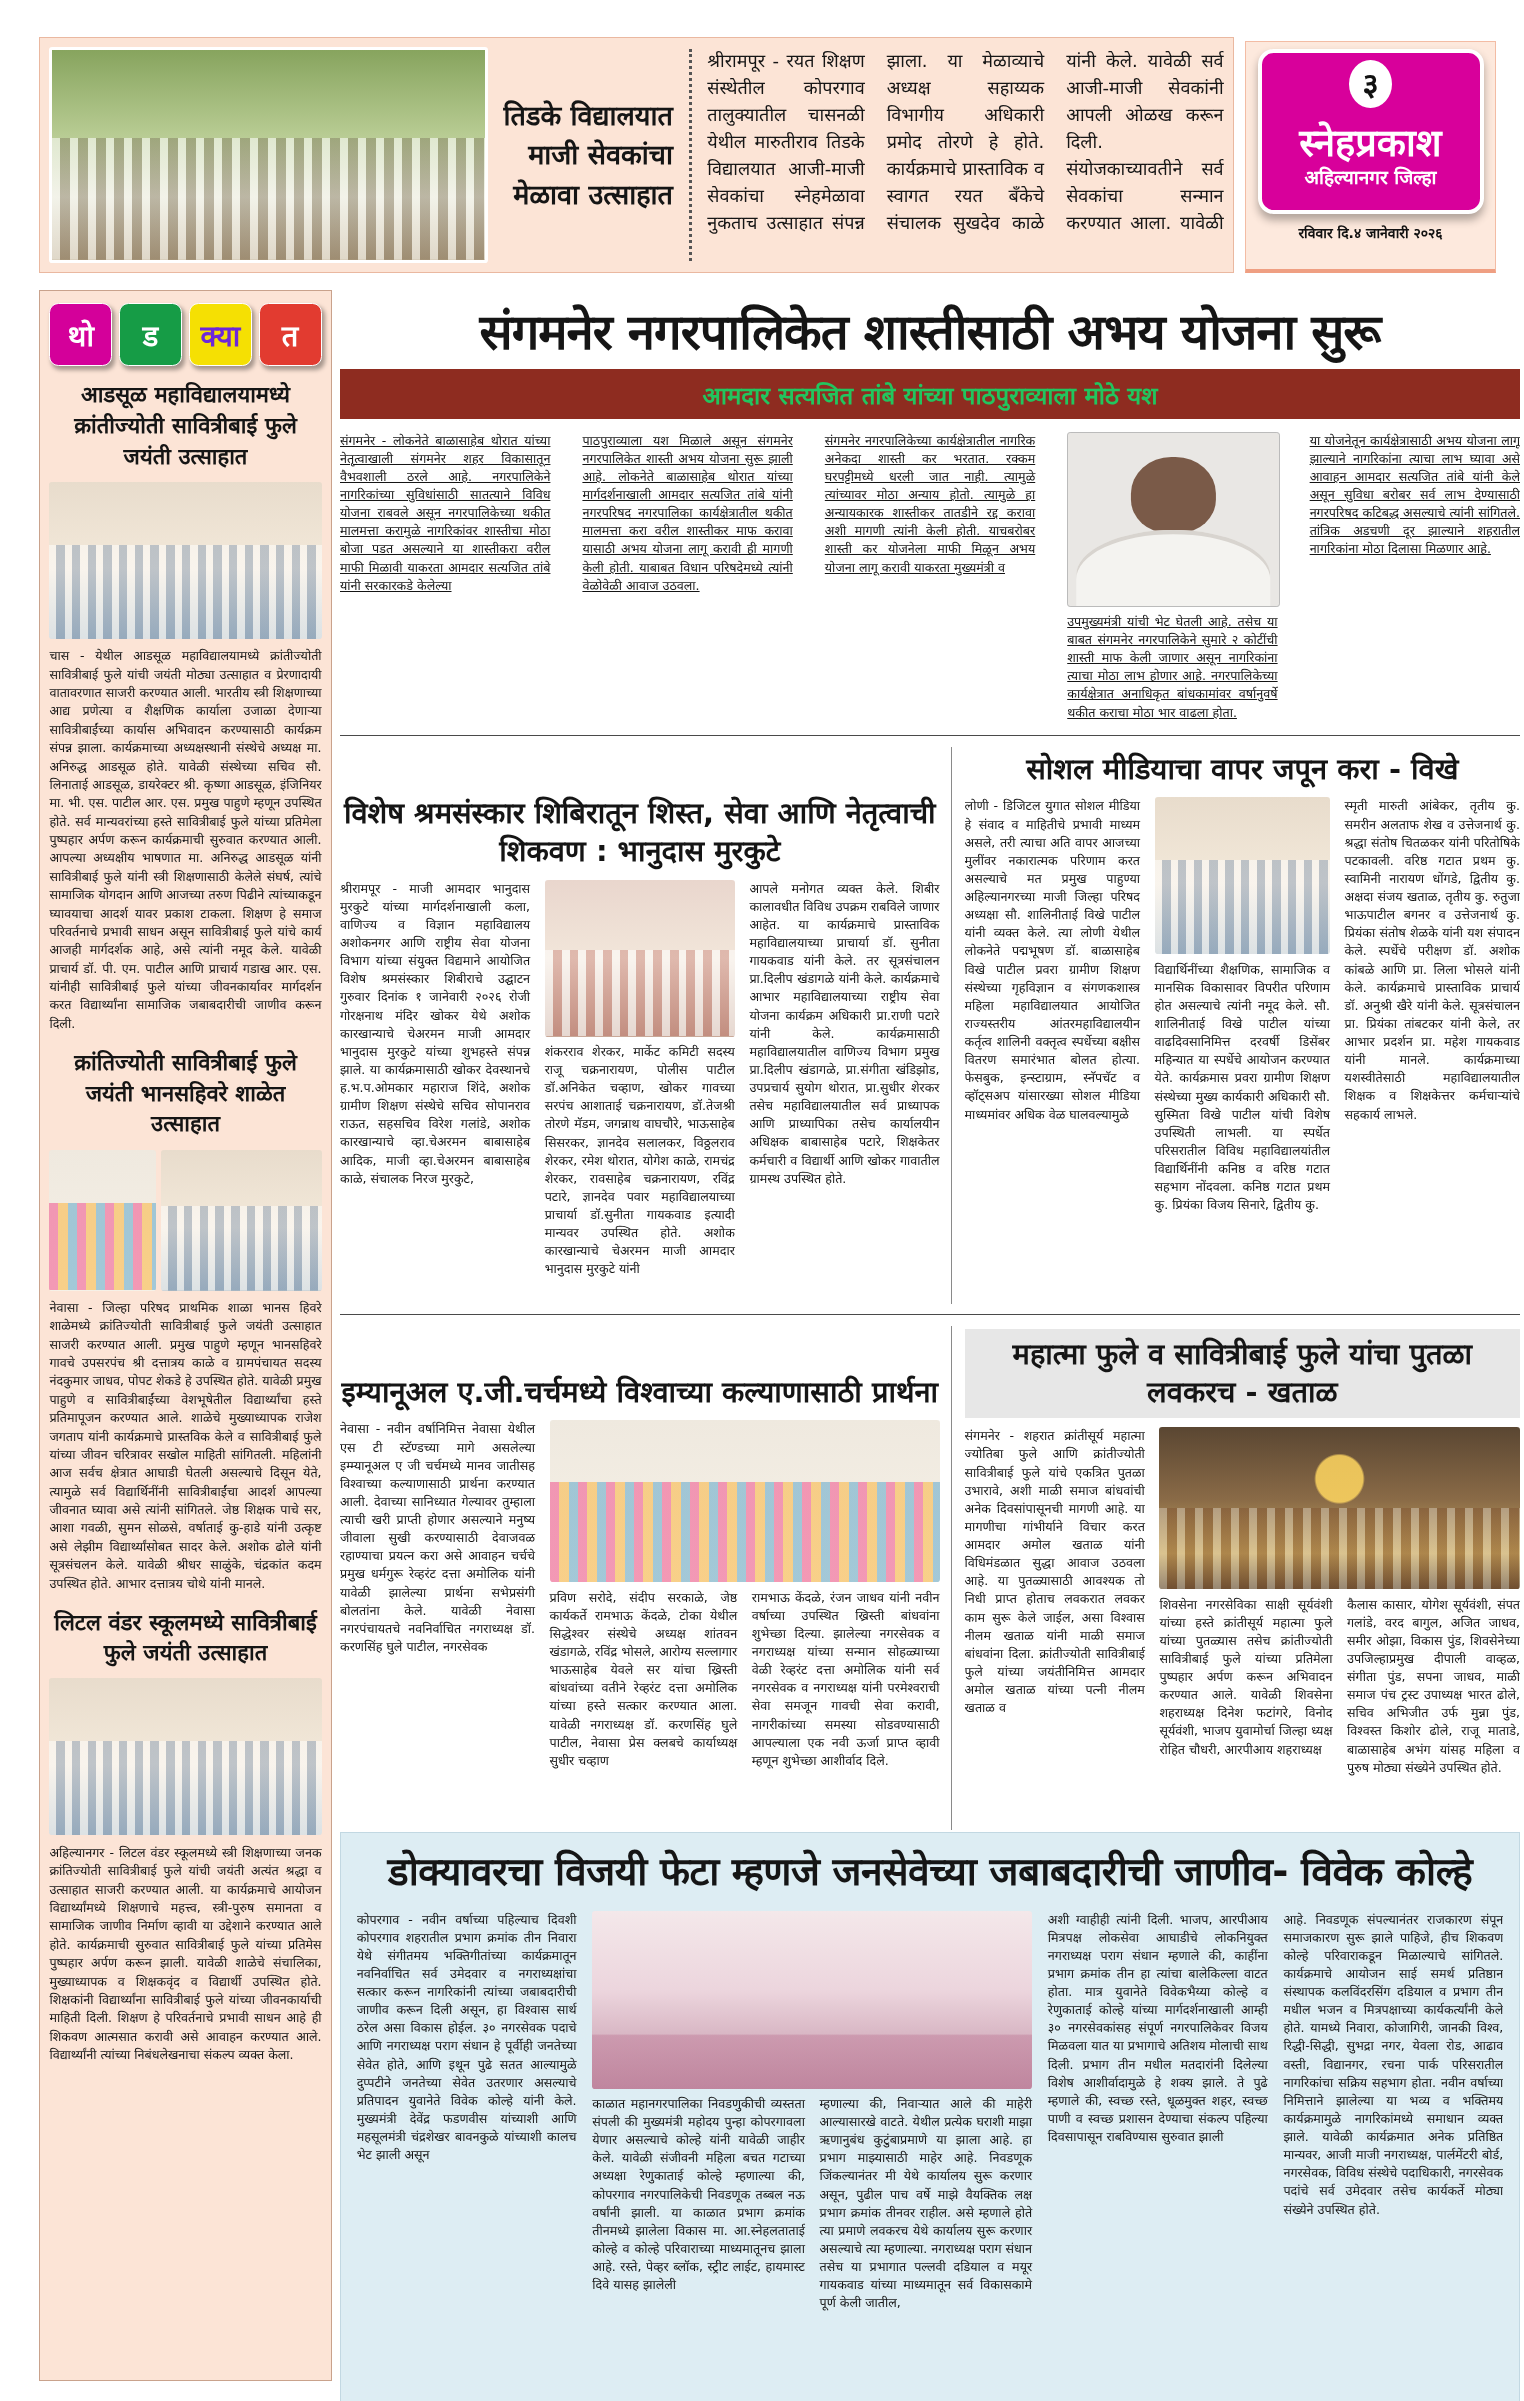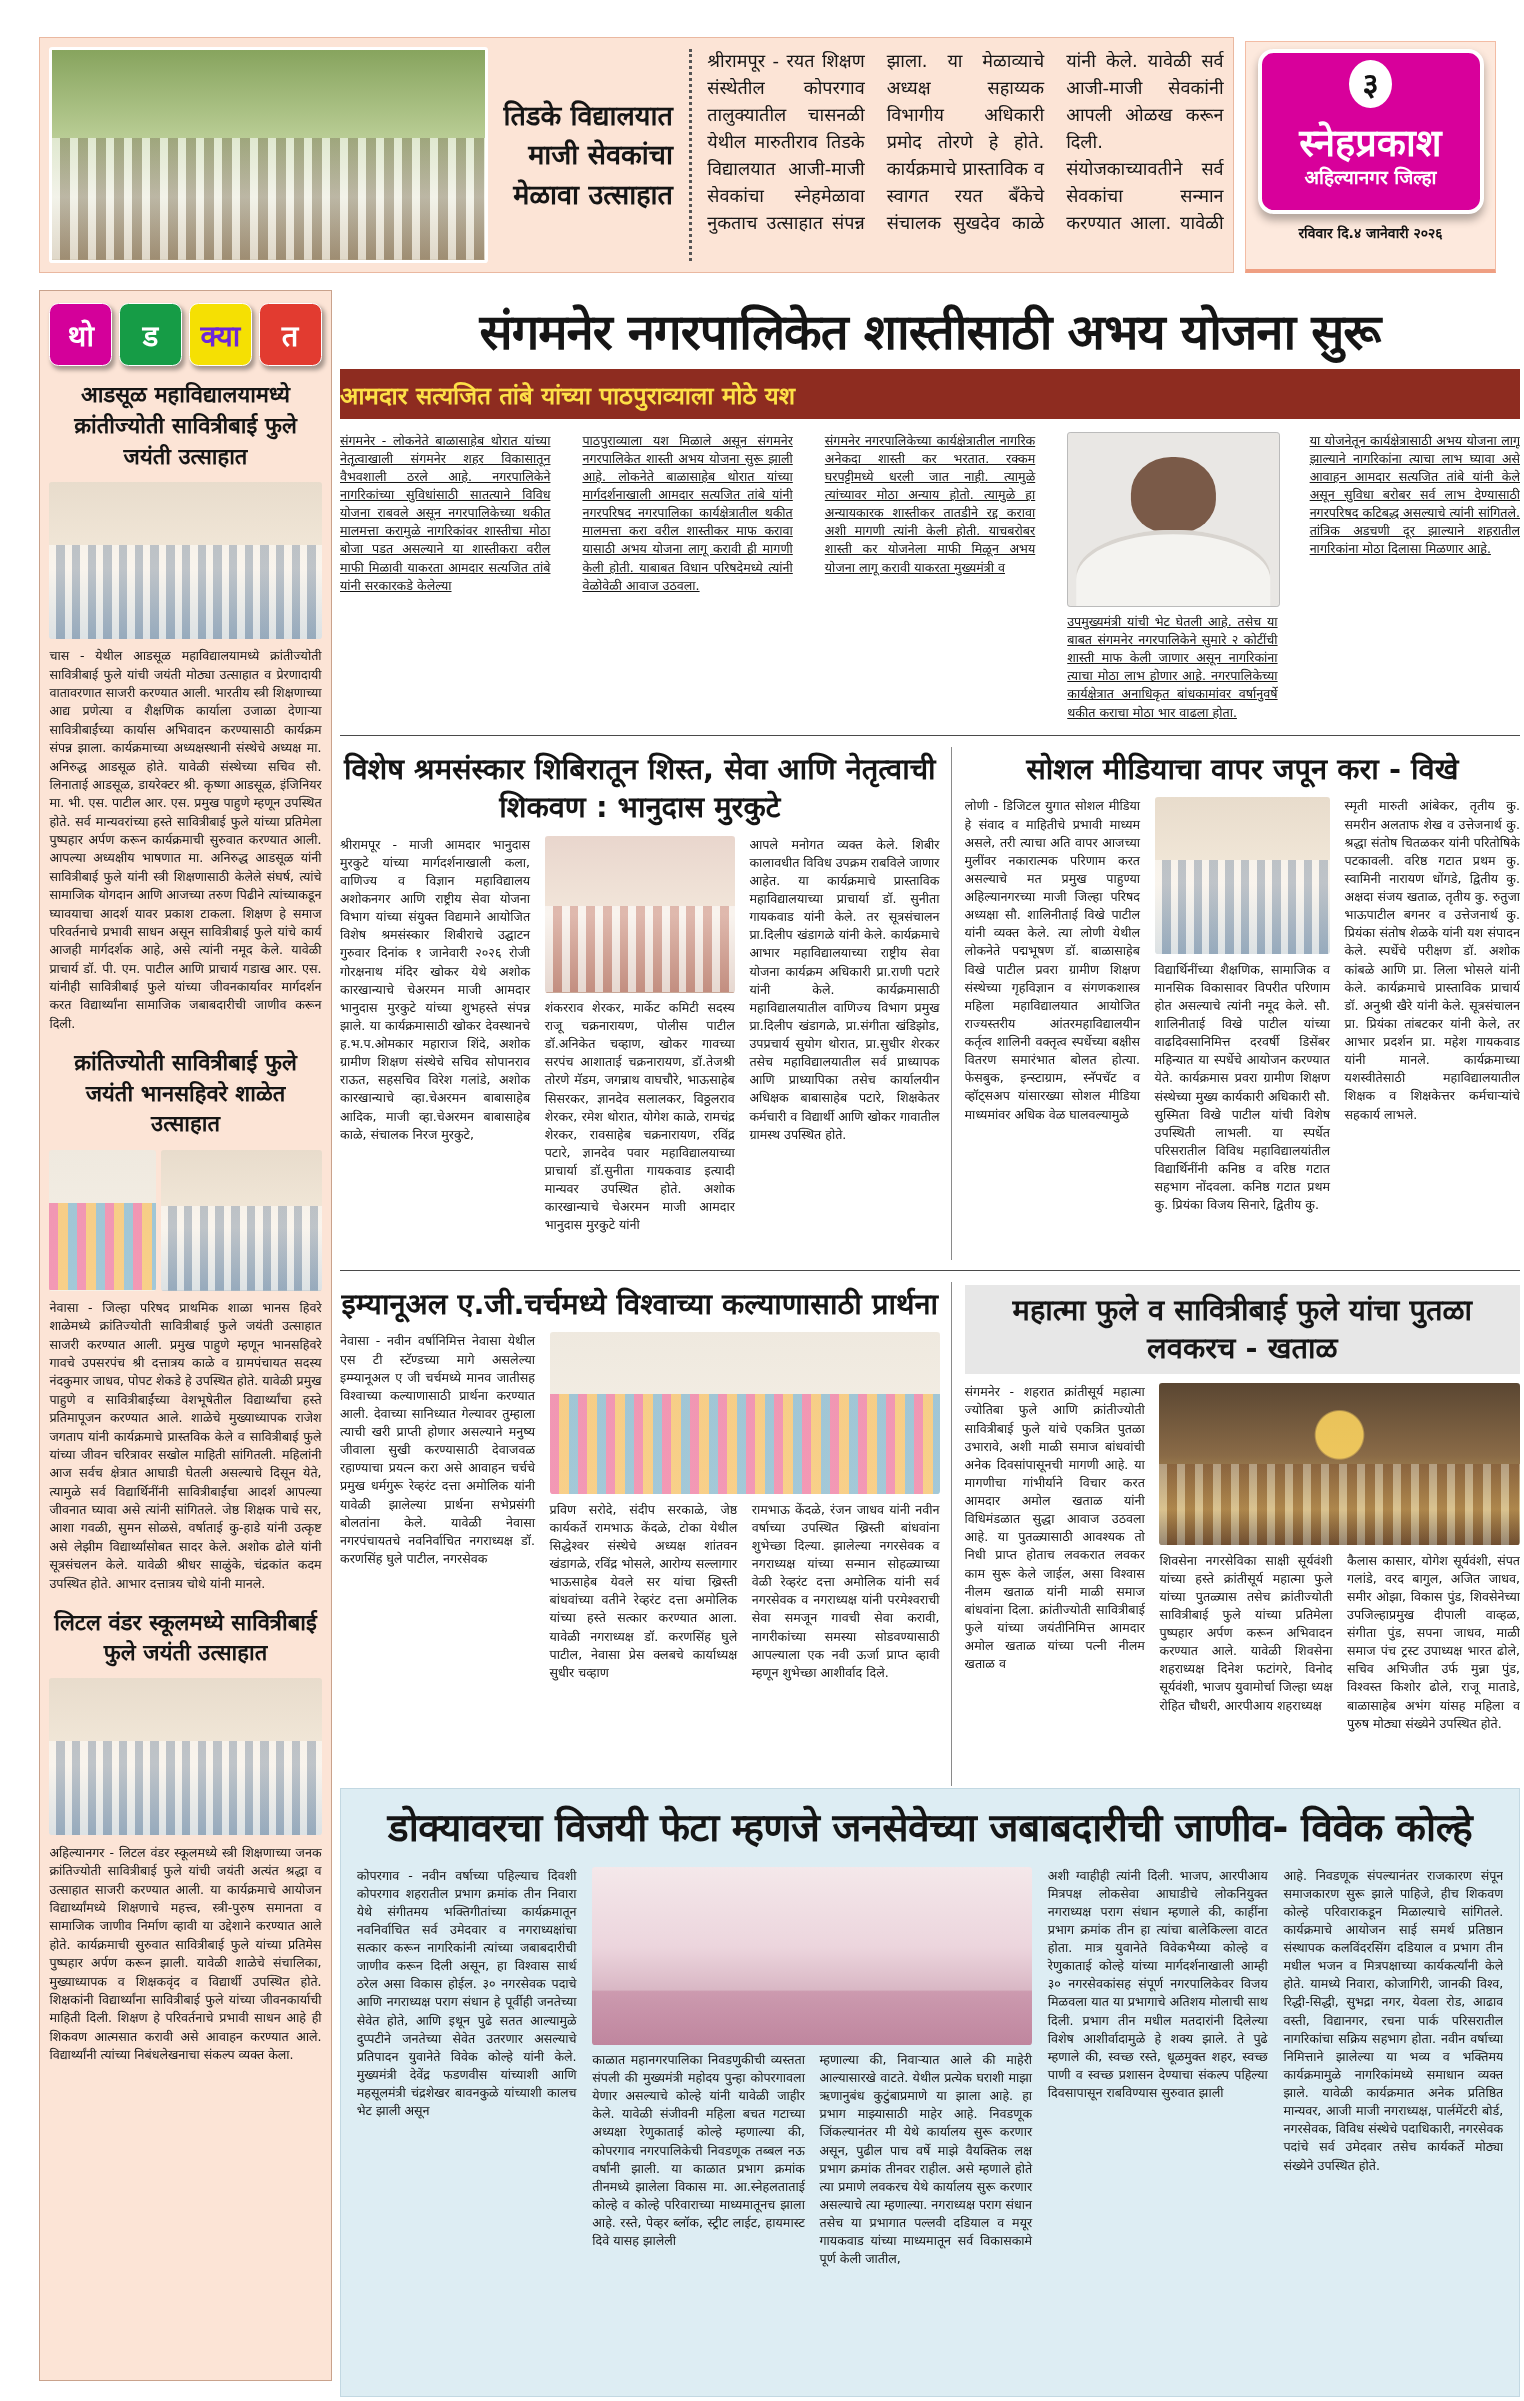--- a/index.html
+++ b/index.html
@@ -42,31 +42,31 @@
   .left-photo{width:100%;height:157px;margin-bottom:8.4px;}
   .left-photos2{display:flex;gap:5.2px;margin-bottom:8.4px;}
   .left-photos2 .p1{width:40%;height:141px;}
   .left-photos2 .p2{width:60%;height:141px;}
   .left-body{font-size:12.6px;line-height:1.46;text-align:justify;}
 
   
   .main-region{position:absolute;left:340px;top:306px;width:1180px;}
   .main-headline{font-size:49px;font-weight:bold;text-align:center;line-height:1.12;
     letter-spacing:-1px;}
-  .main-subhead{margin-top:8.4px;background:#8e2c20;color:#fde047;font-size:24px;
-    font-weight:bold;text-align:left;padding:8.4px 0;}
+  .main-subhead{margin-top:8.4px;background:#8e2c20;color:#22c55e;font-size:24px;
+    font-weight:bold;text-align:center;padding:8.4px 0;}
   .main-body{display:flex;gap:32px;margin-top:12.6px;height:293px;overflow:hidden;
     font-size:12.6px;line-height:1.44;text-align:justify;text-decoration:underline;}
   .main-body .col{flex:1;min-width:0;}
   .portrait{width:100%;height:173px;margin-bottom:6.3px;border:0.5px solid #bbb;}
 
   .hr{border-top:1px solid #4a4a4a;margin:10.5px 0;}
 
   .mid-row{display:flex;}
-  .art-left{width:611px;padding-right:11.5px;box-sizing:border-box;}
+  .art-left{width:611px;padding-right:11.5px;box-sizing:border-box;margin-top:44px;}
   .art-right{flex:1;padding-left:12.6px;border-left:0.5px solid #8a8a8a;box-sizing:border-box;}
   .sec-h{font-size:29px;font-weight:bold;text-align:center;line-height:1.32;margin:3.1px 0 9.4px;}
   .sec-h.gray{background:#e7e7e7;padding:6.3px 4.2px;}
   .body3{display:flex;gap:14.6px;font-size:12.6px;line-height:1.44;text-align:justify;overflow:hidden;}
   .body3 .col{flex:1;min-width:0;}
   .h800{height:424px;} .h790{height:403px;}
   .midphoto{width:100%;height:157px;margin-bottom:6.3px;}
   .wrap2{flex:2;min-width:0;}
   .wrap2 .photo{width:100%;height:162px;margin-bottom:6.3px;}
   .wrap2-inner{display:flex;gap:14.6px;}

